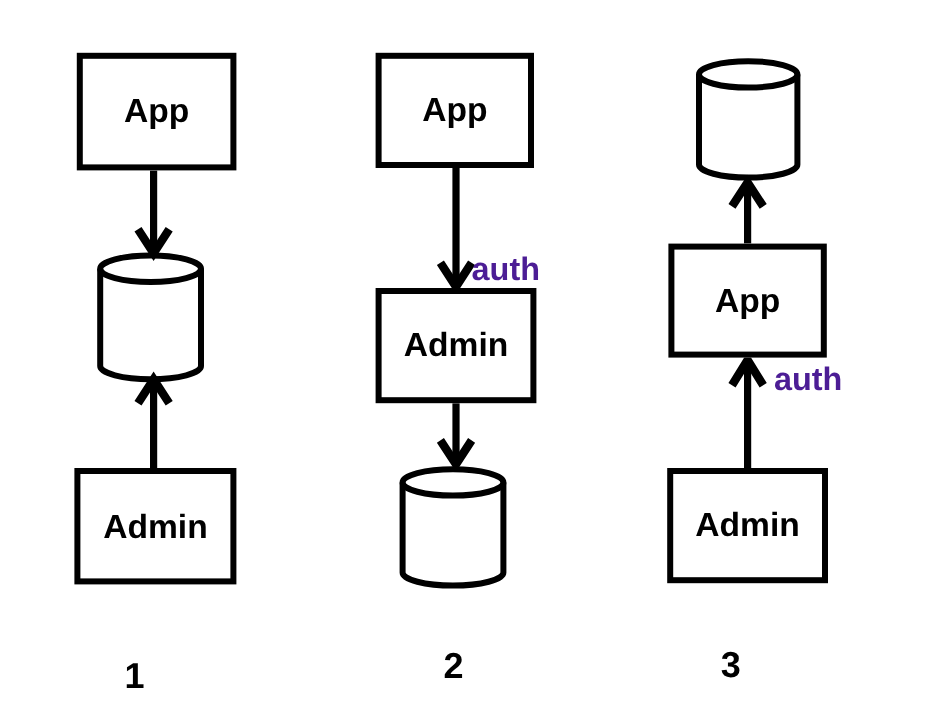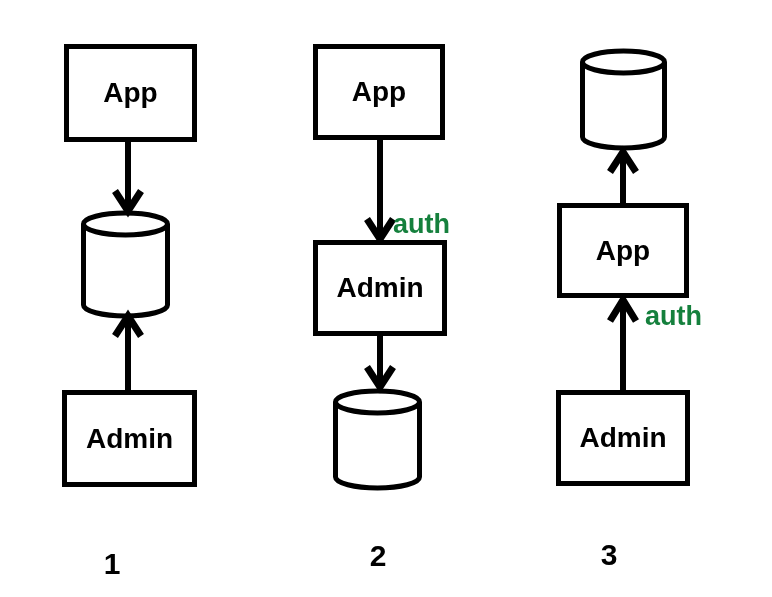--- a/index.html
+++ b/index.html
@@ -43,21 +43,21 @@
     font-weight: bold;
     font-size: 28px;
     color: #000000;
     letter-spacing: 0px;
   }
   .auth-label {
     position: absolute;
     font-weight: bold;
     font-size: 27px;
     line-height: 1;
-    color: #15803d;
+    color: #4c1d95;
   }
   .diagram-number {
     position: absolute;
     width: 40px;
     text-align: center;
     font-weight: bold;
     font-size: 30px;
     line-height: 1;
     color: #000000;
   }

